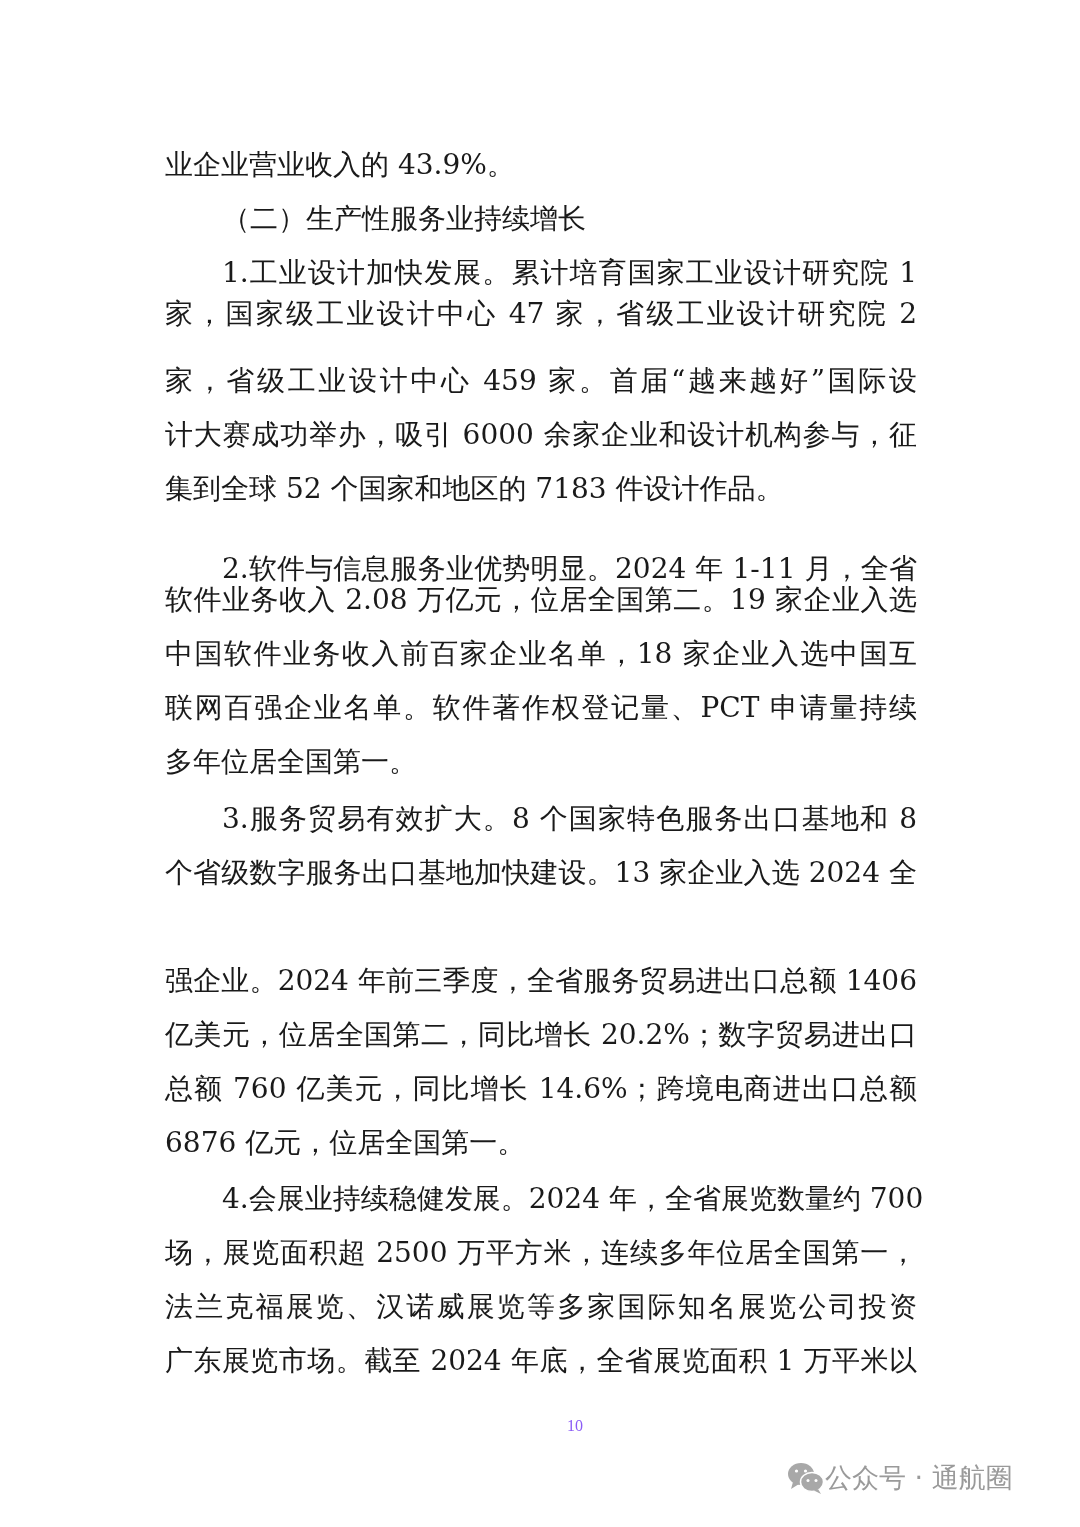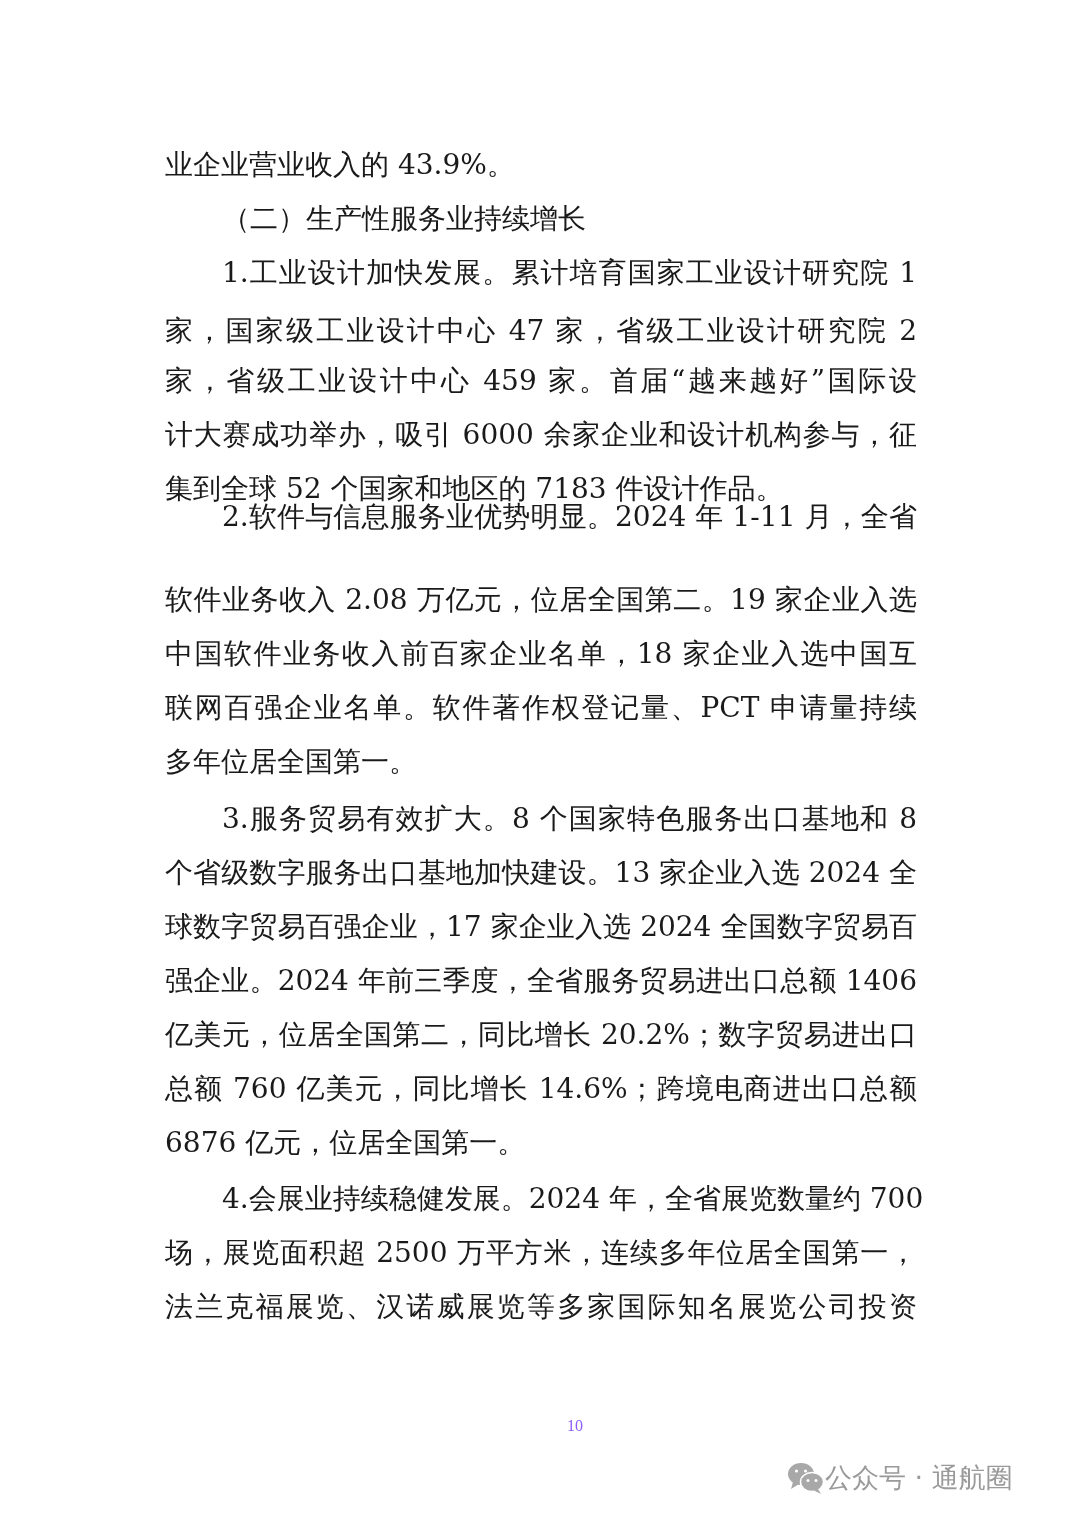--- a/index.html
+++ b/index.html
@@ -21,42 +21,42 @@
 </head>
 <body>
 
 <div class="page">
 
   <div class="line last" style="top:138px">业企业营业收入的 43.9%。</div>
 
   <div class="heading" style="top:192px">（二）生产性服务业持续增长</div>
 
   <div class="line indent" style="top:246px"><b>1.工业设计加快发展。</b><span>累计培育国家工业设计研究院 1</span></div>
-  <div class="line" style="top:304px">家，国家级工业设计中心 47 家，省级工业设计研究院 2</div>
+  <div class="line" style="top:287px">家，国家级工业设计中心 47 家，省级工业设计研究院 2</div>
   <div class="line" style="top:354px">家，省级工业设计中心 459 家。首届“越来越好”国际设</div>
   <div class="line" style="top:408px">计大赛成功举办，吸引 6000 余家企业和设计机构参与，征</div>
   <div class="line last" style="top:462px">集到全球 52 个国家和地区的 7183 件设计作品。</div>
 
-  <div class="line indent" style="top:490px"><b>2.软件与信息服务业优势明显。</b><span>2024 年 1-11 月，全省</span></div>
+  <div class="line indent" style="top:542px"><b>2.软件与信息服务业优势明显。</b><span>2024 年 1-11 月，全省</span></div>
   <div class="line" style="top:573px">软件业务收入 2.08 万亿元，位居全国第二。19 家企业入选</div>
   <div class="line" style="top:627px">中国软件业务收入前百家企业名单，18 家企业入选中国互</div>
   <div class="line" style="top:681px">联网百强企业名单。软件著作权登记量、PCT 申请量持续</div>
   <div class="line last" style="top:735px">多年位居全国第一。</div>
 
   <div class="line indent" style="top:792px"><b>3.服务贸易有效扩大。</b><span>8 个国家特色服务出口基地和 8</span></div>
   <div class="line" style="top:846px">个省级数字服务出口基地加快建设。13 家企业入选 2024 全</div>
-  <div class="line" style="top:900px">球数字贸易百强企业，17 家企业入选 2024 全国数字贸易百</div>
   <div class="line" style="top:954px">强企业。2024 年前三季度，全省服务贸易进出口总额 1406</div>
   <div class="line" style="top:1008px">亿美元，位居全国第二，同比增长 20.2%；数字贸易进出口</div>
   <div class="line" style="top:1062px">总额 760 亿美元，同比增长 14.6%；跨境电商进出口总额</div>
   <div class="line last" style="top:1116px">6876 亿元，位居全国第一。</div>
 
   <div class="line indent" style="top:1172px"><b>4.会展业持续稳健发展。</b><span>2024 年，全省展览数量约 700</span></div>
   <div class="line" style="top:1226px">场，展览面积超 2500 万平方米，连续多年位居全国第一，</div>
   <div class="line" style="top:1280px">法兰克福展览、汉诺威展览等多家国际知名展览公司投资</div>
+  <div class="line" style="top:1334px">广东展览市场。截至 2024 年底，全省展览面积 1 万平米以</div>
 
   <div class="pagenum">10</div>
 
   <div class="watermark">
     <span class="wm-icon">
       <svg width="38" height="34" viewBox="0 0 38 34">
         <ellipse cx="14" cy="13" rx="13" ry="11" fill="#a8a8a8"></ellipse>
         <polygon points="6,21 4,28 12,23" fill="#a8a8a8"></polygon>
         <circle cx="9.5" cy="10" r="1.6" fill="#fff"></circle>
         <circle cx="18.5" cy="10" r="1.6" fill="#fff"></circle>

